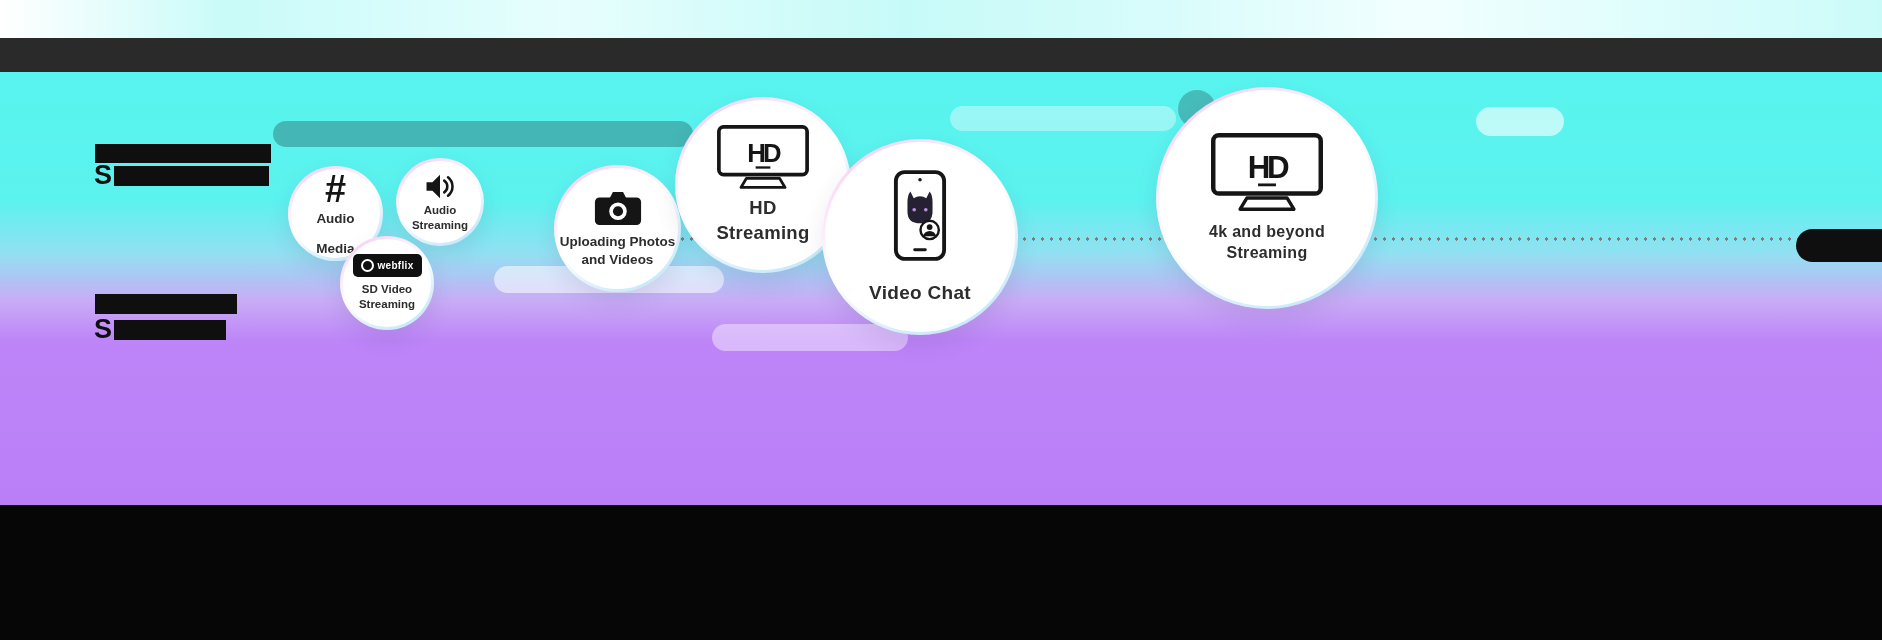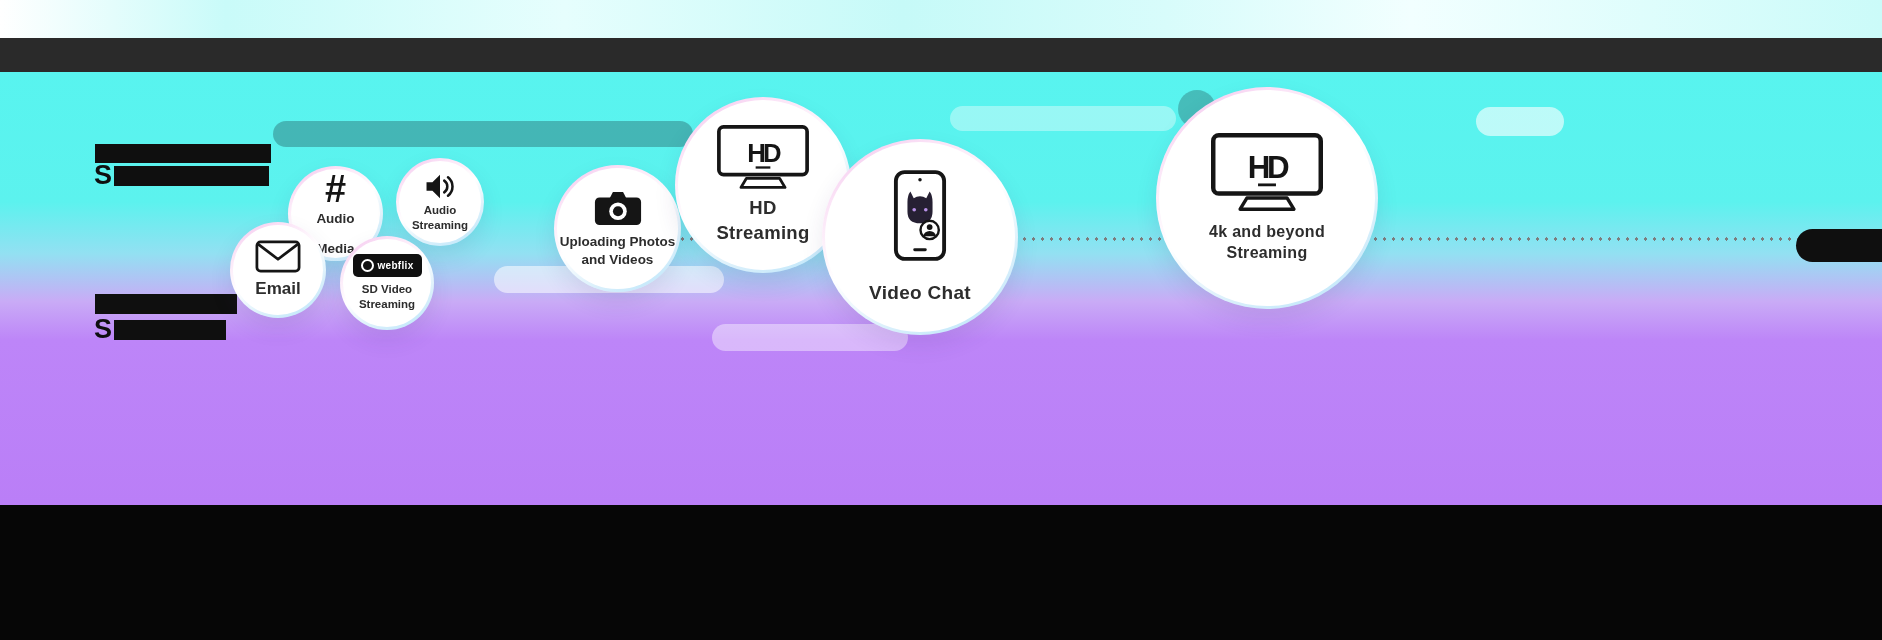--- a/index.html
+++ b/index.html
@@ -115,29 +115,20 @@
       <svg width="32" height="29" viewBox="0 0 38 34">
         <path d="M3 12 h7 l9 -9 v28 l-9 -9 H3 z" fill="#151515"></path>
         <path d="M24 10 a8.5 8.5 0 0 1 0 14" stroke="#151515" stroke-width="3" fill="none" stroke-linecap="round"></path>
         <path d="M28.5 6 a14 14 0 0 1 0 22" stroke="#151515" stroke-width="3" fill="none" stroke-linecap="round"></path>
       </svg>
       <div class="label">Audio</div>
       <div class="label" style="margin-top:0;">Streaming</div>
     </div>
   </div>
 
-  <div class="bubble b-email">
-    <div class="inner">
-      <svg width="46" height="33" viewBox="0 0 50 36">
-        <rect x="2" y="2" width="46" height="32" rx="4" fill="#fff" stroke="#151515" stroke-width="3"></rect>
-        <path d="M4 5 L25 21 L46 5" fill="none" stroke="#151515" stroke-width="3" stroke-linecap="round" stroke-linejoin="round"></path>
-      </svg>
-      <div class="label">Email</div>
-    </div>
-  </div>
 
   <div class="bubble b-sd">
     <div class="inner">
       <div class="webflix">
         <span class="ring"></span>
         <span class="wtext">webflix</span>
       </div>
       <div class="label">SD Video</div>
       <div class="label" style="margin-top:0;">Streaming</div>
     </div>

